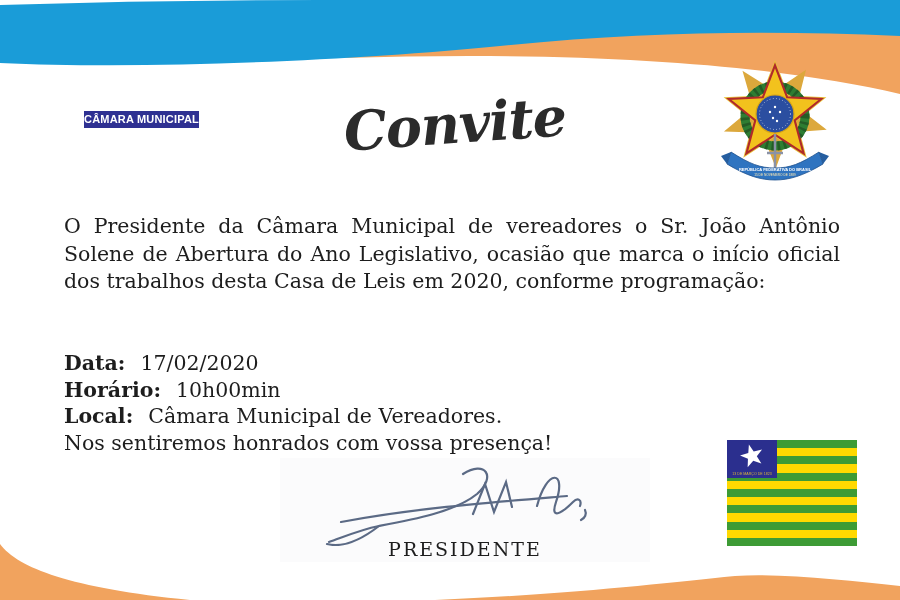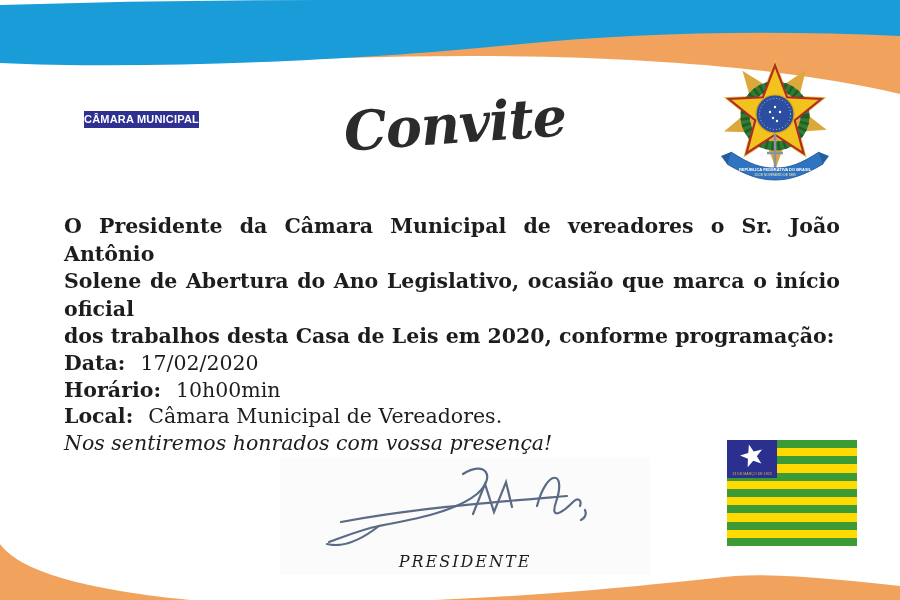--- a/index.html
+++ b/index.html
@@ -23,35 +23,35 @@
   .title-script{
     position:absolute;left:338px;top:84px;width:234px;height:84px;
     font-family:"DejaVu Serif",serif;font-style:italic;font-weight:bold;
     font-size:54px;color:#2b2b2b;text-align:center;transform:rotate(-4deg);
     letter-spacing:-1px;line-height:80px;
   }
 
   .brazil-emblem{position:absolute;left:714px;top:58px;}
 
   
-  .paragraph{position:absolute;left:64px;top:213px;width:776px;font-size:20.5px;line-height:27.6px;font-weight:bold;}
+  .paragraph{position:absolute;left:64px;top:213px;width:776px;font-size:20.5px;line-height:27.6px;}
   .paragraph .pline{text-align:justify;text-align-last:justify;}
   .paragraph .pline.last{text-align-last:left;}
 
   
   .details{position:absolute;left:64px;top:350px;font-size:20.5px;line-height:26.5px;}
   .detail-label{font-weight:bold;}
   .detail-value{margin-left:15px;}
-  .closing{font-style:italic;font-weight:500;}
+  .closing{font-weight:500;}
 
   
   .signature{position:absolute;left:280px;top:458px;width:370px;text-align:center;background:#fbfbfc;padding:2px 0 4px 0;}
   .signature svg{margin:0 auto -8px auto;}
   .sig-name{font-size:15.5px;line-height:18px;}
-  .sig-role{font-size:16px;letter-spacing:2px;line-height:18px;margin-top:15px;font-style:italic;}
+  .sig-role{font-size:19px;letter-spacing:2px;line-height:18px;margin-top:2px;}
 
   
   .piaui-flag{
     position:absolute;left:727px;top:440px;width:130px;height:106px;
     background:repeating-linear-gradient(to bottom,#3d9b35 0 8.154px,#ffd900 8.154px 16.308px);
   }
   .piaui-canton{position:absolute;left:0;top:0;}
 </style>
 </head>
 <body>

